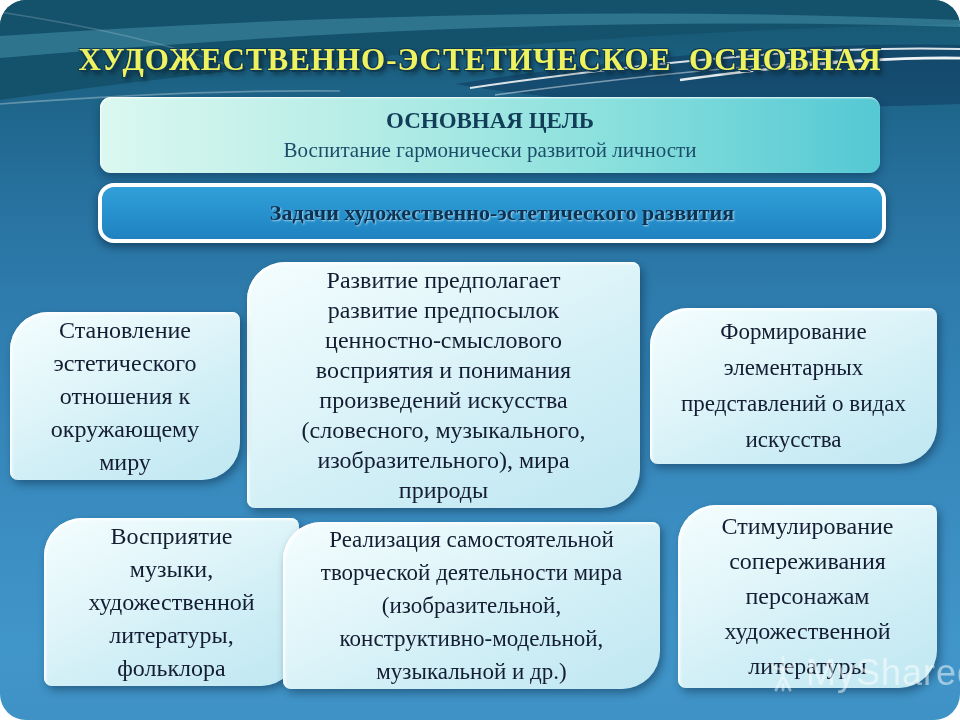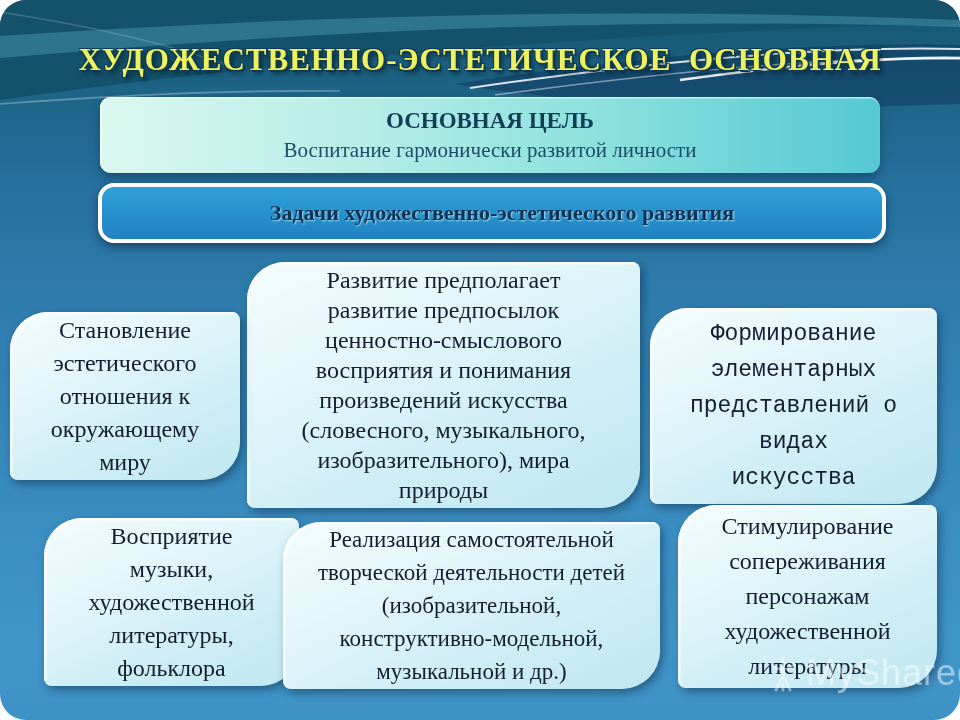--- a/index.html
+++ b/index.html
@@ -27,21 +27,21 @@
             display:flex;align-items:center;justify-content:center;}
   .tasks-banner span{font-size:22px;font-weight:bold;color:#0e3252;
             text-shadow:1px 1px 2px rgba(190,235,255,.85);margin-left:20px;}
   .card{position:absolute;display:flex;align-items:center;justify-content:center;
         text-align:center;white-space:pre-line;color:#141d32;
         background:linear-gradient(155deg,#f4fdfe 0%,#e2f6fa 35%,#d2eff6 60%,#bfe7f1 100%);
         border-radius:38px 8px 38px 8px;
         box-shadow:3px 4px 8px rgba(8,35,60,.45), inset 2px 2px 3px rgba(255,255,255,.95);}
   .card-left   {left:10px;  top:312px; width:230px; height:168px; font-size:24px; line-height:33px;}
   .card-center {left:247px; top:262px; width:393px; height:246px; font-size:24px; line-height:30px;}
-  .card-right  {left:650px; top:308px; width:287px; height:196px; font-size:23px; line-height:36px;font-family:Liberation Mono, monospace;}
+  .card-right  {left:650px; top:308px; width:287px; height:156px; font-size:23px; line-height:36px;}
   .card-bleft  {left:10px;  top:518px; width:255px; height:168px; font-size:24px; line-height:33px;margin-left:34px;}
   .card-bcenter{left:283px; top:522px; width:377px; height:167px; font-size:23px; line-height:33px;}
   .card-bright {left:678px; top:505px; width:259px; height:183px; font-size:24px; line-height:35px;text-align:center;}
   .watermark{position:absolute;left:766px;top:652px;display:flex;align-items:center;
              font-family:"Liberation Sans", sans-serif;color:rgba(255,255,255,.5);}
   .watermark .wm-text{font-size:36px;letter-spacing:1px;margin-left:6px;}
   .wm-icon{width:34px;height:40px;opacity:.8;}
 </style>
 </head>
 <body>
@@ -91,21 +91,21 @@
 представлений о видах
 искусства</div>
 
     <div class="card card-bleft">Восприятие
 музыки,
 художественной
 литературы,
 фольклора</div>
 
     <div class="card card-bcenter">Реализация самостоятельной
-творческой деятельности детей
+творческой деятельности мира
 (изобразительной,
 конструктивно-модельной,
 музыкальной и др.)</div>
 
     <div class="card card-bright">Стимулирование
 сопереживания
 персонажам
 художественной
 литературы</div>
 

